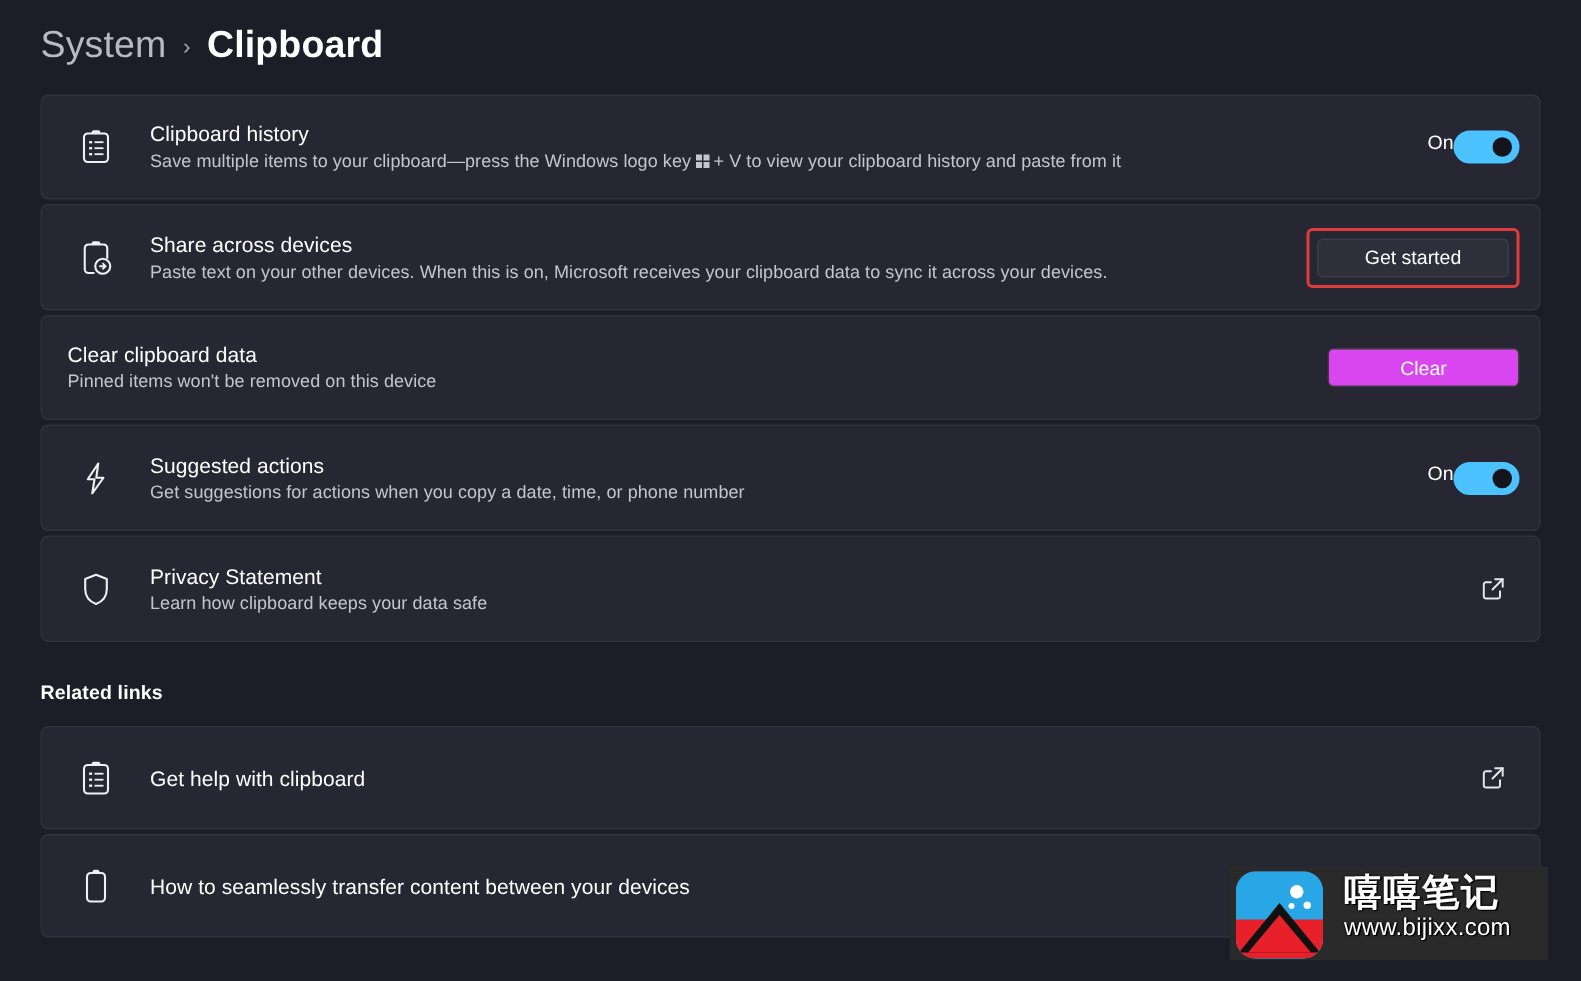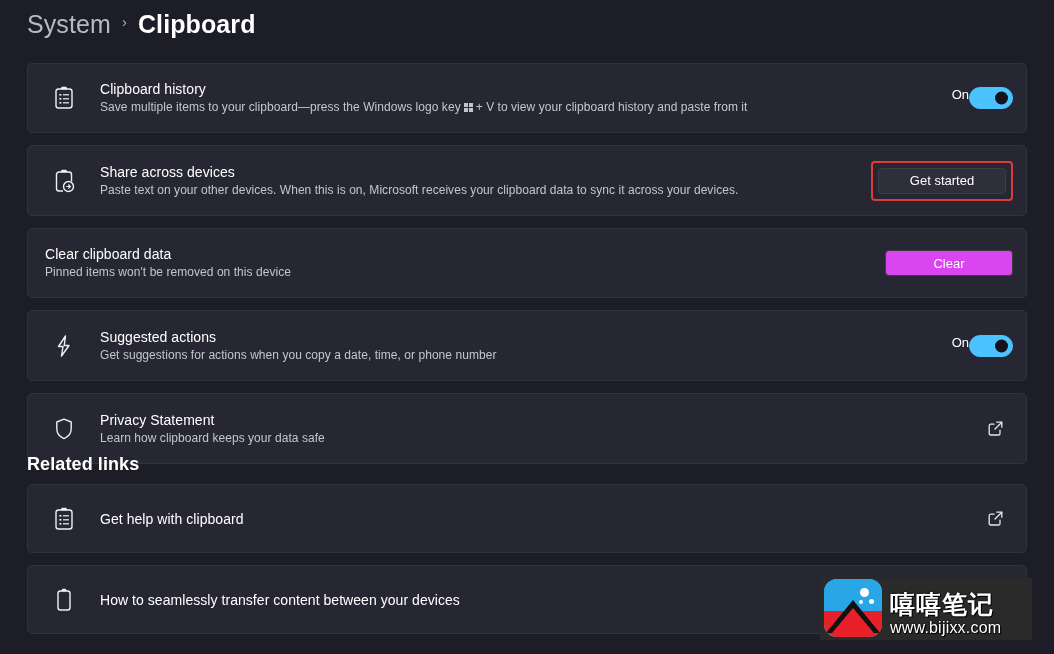--- a/index.html
+++ b/index.html
@@ -18,21 +18,21 @@
     position: relative;
   }
 
   
   .breadcrumb {
     position: absolute;
     left: 27px;
     top: 10px;
     height: 40px;
     display: flex;
-    align-items: flex-start;
+    align-items: center;
     gap: 11px;
   }
   .crumb-parent {
     font-size: 25px;
     color: #b9b9c4;
     letter-spacing: .1px;
   }
   .crumb-sep {
     font-size: 15px;
     color: #a9a9b5;
@@ -51,21 +51,21 @@
     left: 27px;
     top: 63px;
     width: 1000px;
   }
 
   .card {
     background: #272734;
     border: 1px solid #32323f;
     border-radius: 5px;
     height: 70px;
-    margin-bottom: 12px;
+    margin-bottom: 3px;
     display: flex;
     align-items: center;
     padding: 0 13px 0 17px;
     position: relative;
   }
   .card.tall { height: 71px; }
 
   .card-icon {
     width: 38px;
     min-width: 38px;
@@ -183,21 +183,21 @@
     justify-content: center;
     color: #e6e6ec;
     margin-right: 3px;
   }
 
   
   .section-heading {
     position: absolute;
     left: 27px;
     top: 454px;
-    font-size: 18px;
+    font-size: 13px;
     font-weight: bold;
     color: #ffffff;
     letter-spacing: .1px;
   }
 
   .related {
     position: absolute;
     left: 27px;
     top: 484px;
     width: 1000px;
@@ -207,22 +207,22 @@
   .related .card-text .card-title { font-size: 14px; }
 
   
   .watermark {
     position: absolute;
     left: 820px;
     top: 578px;
     width: 212px;
     height: 62px;
     display: flex;
-    align-items: flex-end;
-    gap: 8px;
+    align-items: flex-start;
+    gap: 14px;
     background: #2a2a2a;
     padding: 3px 4px;
   }
   .wm-logo {
     width: 58px;
     height: 58px;
     border-radius: 13px;
     background: linear-gradient(#2aa8e8, #2aa8e8);
     position: relative;
     overflow: hidden;

